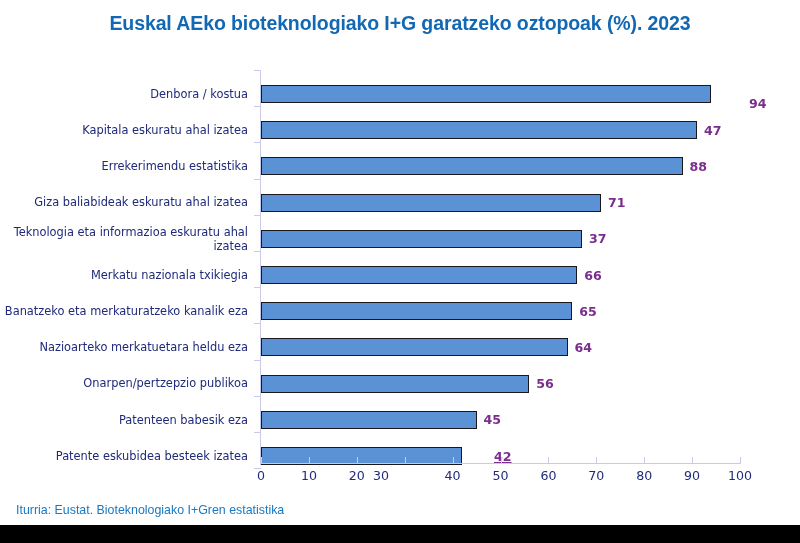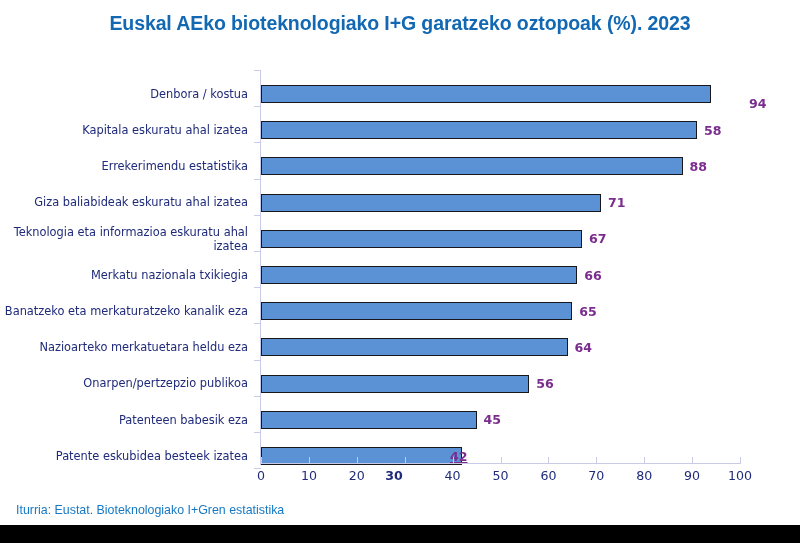--- a/index.html
+++ b/index.html
@@ -178,36 +178,36 @@
     </div>
   <div id="bar-rows">
       <div class="bar-row" style="top: 14px;">
         <div class="cat-label">Denbora / kostua</div>
         <div class="bar" style="width: 450.26px; left: 261px; top: 9px; position: absolute; background: rgb(91, 146, 214); border-color: rgb(23, 23, 28);"></div>
         <div class="bar-value" style="left: 749px; margin-top: 9px;">94</div>
       </div>
       <div class="bar-row" style="top: 50.2px;">
         <div class="cat-label">Kapitala eskuratu ahal izatea</div>
         <div class="bar" style="width: 435.89px; left: 261px; top: 9px; position: absolute; background: rgb(91, 146, 214); border-color: rgb(23, 23, 28);"></div>
-        <div class="bar-value" style="left: 703.89px;">58</div>
+        <div class="bar-value" style="left: 703.89px;">47</div>
       </div>
       <div class="bar-row" style="top: 86.4px;">
         <div class="cat-label">Errekerimendu estatistika</div>
         <div class="bar" style="width: 421.52px; left: 261px; top: 9px; position: absolute; background: rgb(91, 146, 214); border-color: rgb(23, 23, 28);"></div>
         <div class="bar-value" style="left: 689.52px;">88</div>
       </div>
       <div class="bar-row" style="top: 122.6px;">
         <div class="cat-label">Giza baliabideak eskuratu ahal izatea</div>
         <div class="bar" style="width: 340.09px; left: 261px; top: 9px; position: absolute; background: rgb(91, 146, 214); border-color: rgb(23, 23, 28);"></div>
         <div class="bar-value" style="left: 608.09px;">71</div>
       </div>
       <div class="bar-row" style="top: 158.8px;">
         <div class="cat-label">Teknologia eta informazioa eskuratu ahal izatea</div>
         <div class="bar" style="width: 320.93px; left: 261px; top: 9px; position: absolute; background: rgb(91, 146, 214); border-color: rgb(23, 23, 28);"></div>
-        <div class="bar-value" style="left: 588.93px;">67</div>
+        <div class="bar-value" style="left: 588.93px;">37</div>
       </div>
       <div class="bar-row" style="top: 195px;">
         <div class="cat-label">Merkatu nazionala txikiegia</div>
         <div class="bar" style="width: 316.14px; left: 261px; top: 9px; position: absolute; background: rgb(91, 146, 214); border-color: rgb(23, 23, 28);"></div>
         <div class="bar-value" style="left: 584.14px;">66</div>
       </div>
       <div class="bar-row" style="top: 231.2px;">
         <div class="cat-label">Banatzeko eta merkaturatzeko kanalik eza</div>
         <div class="bar" style="width: 311.35px; left: 261px; top: 9px; position: absolute; background: rgb(91, 146, 214); border-color: rgb(23, 23, 28);"></div>
         <div class="bar-value" style="left: 579.35px;">65</div>
@@ -223,36 +223,36 @@
         <div class="bar-value" style="left: 536.24px;">56</div>
       </div>
       <div class="bar-row" style="top: 339.8px;">
         <div class="cat-label">Patenteen babesik eza</div>
         <div class="bar" style="width: 215.55px; left: 261px; top: 9px; position: absolute; background: rgb(91, 146, 214); border-color: rgb(23, 23, 28);"></div>
         <div class="bar-value" style="left: 483.55px; text-align: right;">45</div>
       </div>
       <div class="bar-row" style="top: 376px;">
         <div class="cat-label">Patente eskubidea besteek izatea</div>
         <div class="bar" style="width: 201.18px; left: 261px; top: 9px; position: absolute; background: rgb(91, 146, 214); border-color: rgb(23, 23, 28);"></div>
-        <div class="bar-value" style="left: 450px; text-decoration: underline;">42</div>
+        <div class="bar-value" style="left: 494px; text-decoration: underline;">42</div>
       </div>
     </div>
 </div>
 
 <div id="value-axis">
   <div id="value-axis-line" style="background: rgb(201, 201, 232);"></div>
   <div id="value-ticks">
       <div class="val-tick" style="left: 261px; background: rgb(201, 201, 232);"></div>
       <div class="val-tick-label" style="left: 261px; color: rgb(31, 42, 122);">0</div>
       <div class="val-tick" style="left: 308.9px; background: rgb(201, 201, 232);"></div>
       <div class="val-tick-label" style="left: 308.9px; color: rgb(31, 42, 122);">10</div>
       <div class="val-tick" style="left: 356.8px; background: rgb(201, 201, 232);"></div>
       <div class="val-tick-label" style="left: 356.8px; color: rgb(31, 42, 122);">20</div>
       <div class="val-tick" style="left: 404.7px; background: rgb(201, 201, 232);"></div>
-      <div class="val-tick-label" style="left: 394px; color: rgb(31, 42, 122); font-weight: bold;">30</div>
+      <div class="val-tick-label" style="left: 381px; color: rgb(31, 42, 122);">30</div>
       <div class="val-tick" style="left: 452.6px; background: rgb(201, 201, 232);"></div>
       <div class="val-tick-label" style="left: 452.6px; color: rgb(31, 42, 122);">40</div>
       <div class="val-tick" style="left: 500.5px; background: rgb(201, 201, 232);"></div>
       <div class="val-tick-label" style="left: 500.5px; color: rgb(31, 42, 122);">50</div>
       <div class="val-tick" style="left: 548.4px; background: rgb(201, 201, 232);"></div>
       <div class="val-tick-label" style="left: 548.4px; color: rgb(31, 42, 122);">60</div>
       <div class="val-tick" style="left: 596.3px; background: rgb(201, 201, 232);"></div>
       <div class="val-tick-label" style="left: 596.3px; color: rgb(31, 42, 122);">70</div>
       <div class="val-tick" style="left: 644.2px; background: rgb(201, 201, 232);"></div>
       <div class="val-tick-label" style="left: 644.2px; color: rgb(31, 42, 122);">80</div>

